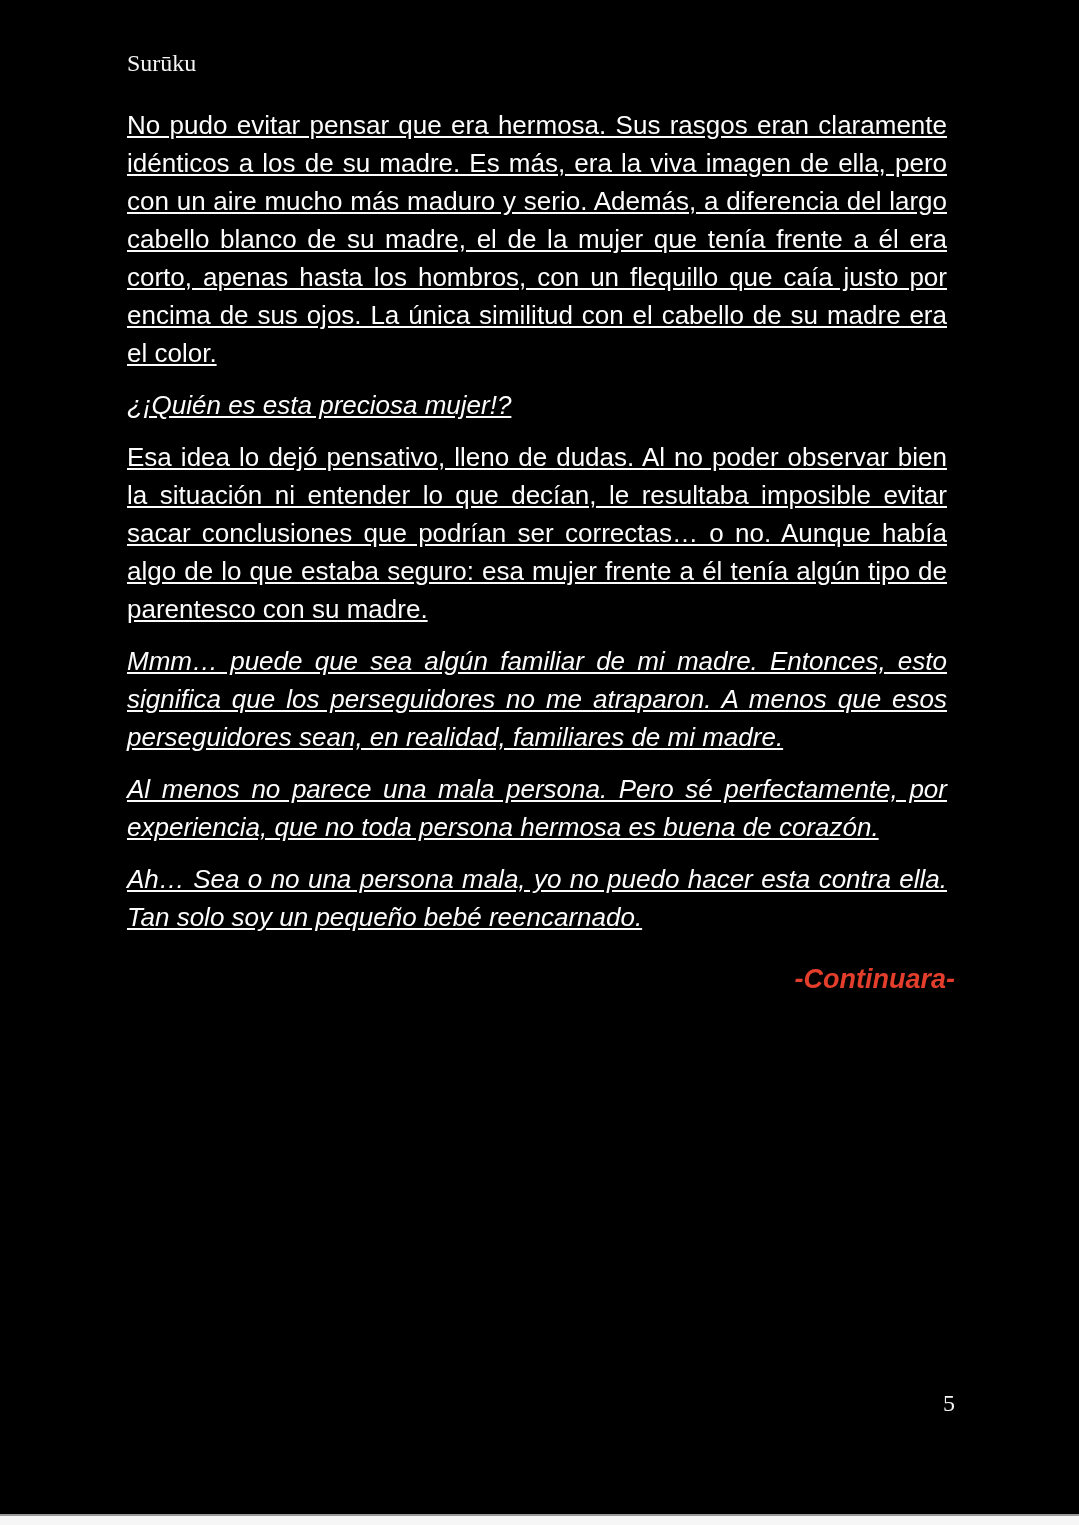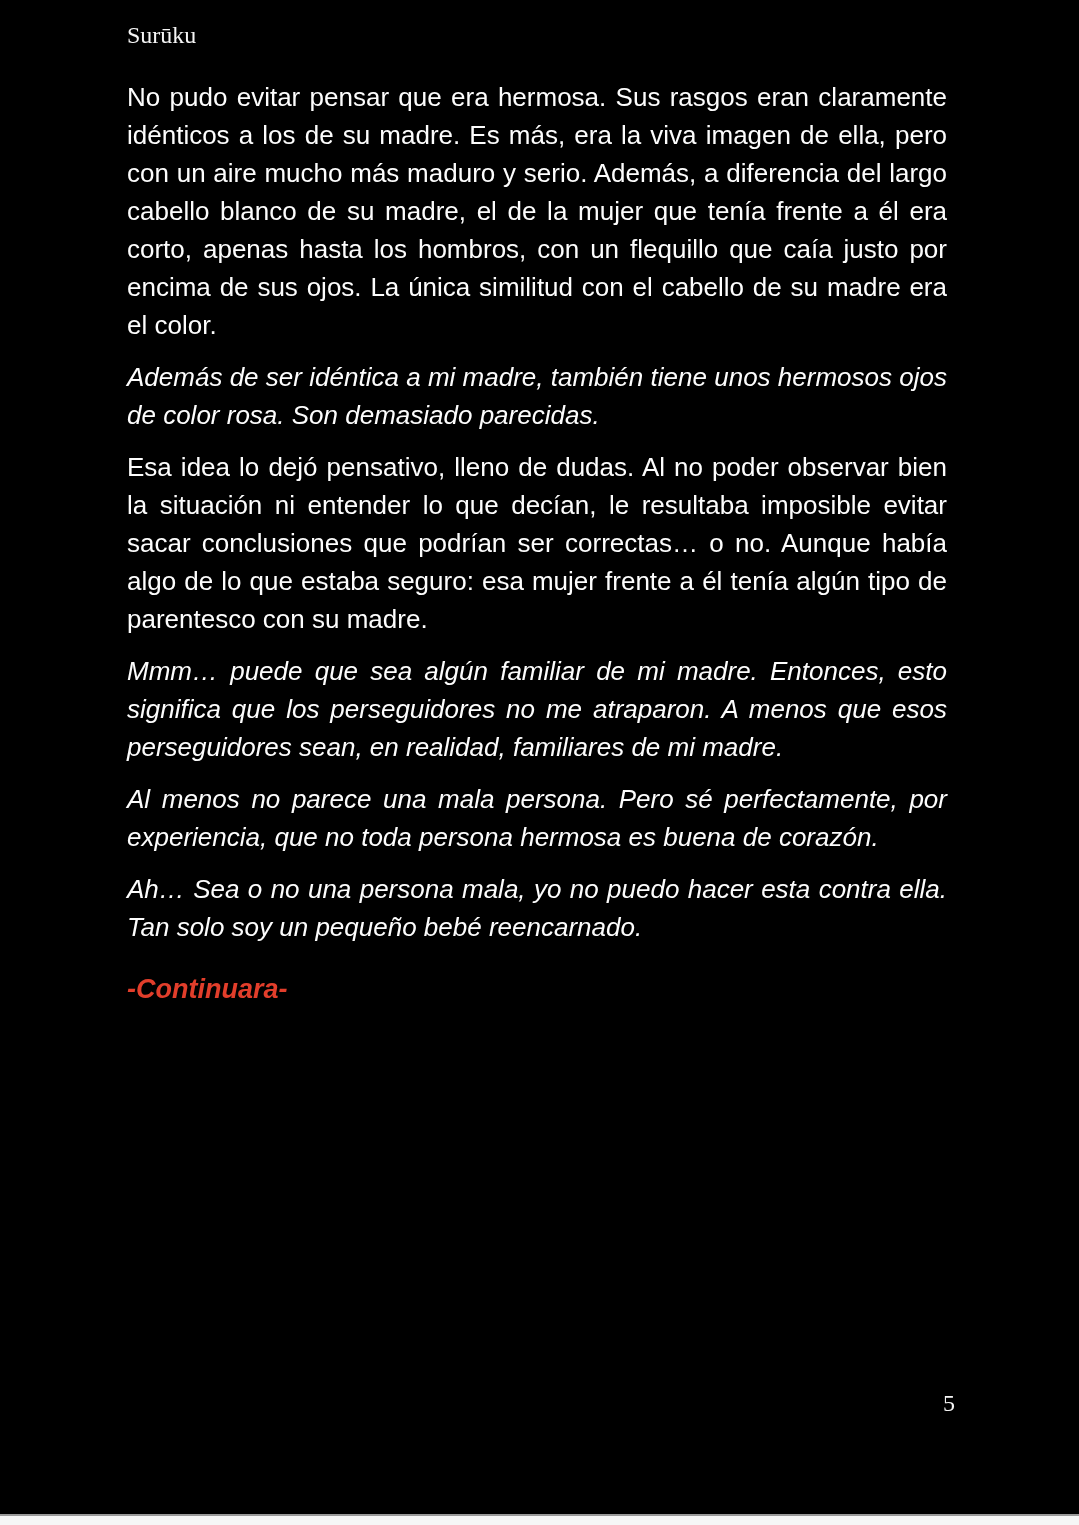--- a/index.html
+++ b/index.html
@@ -9,46 +9,47 @@
   }
   .page {
     position: relative;
     width: 1079px;
     height: 1525px;
     background: #000000;
     overflow: hidden;
     font-family: "Liberation Sans", sans-serif;
   }
   .content {
-    padding: 20px 124px 0 127px;
+    padding: 48px 124px 0 127px;
   }
   .header-title {
     font-family: "Liberation Serif", serif;
     font-size: 24px;
     font-weight: normal;
     color: #f5f5f5;
     margin: 0 0 28px 0;
     line-height: 30px;
   }
   .para {
     color: #fdfdfd;
     font-size: 26px;
     line-height: 38px;
     text-align: justify;
     margin: 0 8px 14px 0;
+    text-decoration: underline;
   }
   .para.italic {
     font-style: italic;
   }
   .continuation {
     color: #e23e2b;
     font-size: 27px;
     font-weight: bold;
     font-style: italic;
-    text-align: left;
+    text-align: right;
     line-height: 38px;
     margin: 24px 0 0 0;
   }
   .page-number {
     position: absolute;
     top: 1390px;
     right: 124px;
     font-family: "Liberation Serif", serif;
     font-size: 24px;
     color: #f5f5f5;
@@ -65,22 +66,22 @@
 </style>
 </head>
 <body>
 
 <div class="page">
   <div class="content">
     <h1 class="header-title">Surūku</h1>
 
     <p class="para">No pudo evitar pensar que era hermosa. Sus rasgos eran claramente idénticos a los de su madre. Es más, era la viva imagen de ella, pero con un aire mucho más maduro y serio. Además, a diferencia del largo cabello blanco de su madre, el de la mujer que tenía frente a él era corto, apenas hasta los hombros, con un flequillo que caía justo por encima de sus ojos. La única similitud con el cabello de su madre era el color.</p>
 
+    <p class="para italic">¿¡Quién es esta preciosa mujer!?</p>
 
-    <p class="para italic">Además de ser idéntica a mi madre, también tiene unos hermosos ojos de color rosa. Son demasiado parecidas.</p>
 
     <p class="para">Esa idea lo dejó pensativo, lleno de dudas. Al no poder observar bien la situación ni entender lo que decían, le resultaba imposible evitar sacar conclusiones que podrían ser correctas… o no. Aunque había algo de lo que estaba seguro: esa mujer frente a él tenía algún tipo de parentesco con su madre.</p>
 
     <p class="para italic">Mmm… puede que sea algún familiar de mi madre. Entonces, esto significa que los perseguidores no me atraparon. A menos que esos perseguidores sean, en realidad, familiares de mi madre.</p>
 
     <p class="para italic">Al menos no parece una mala persona. Pero sé perfectamente, por experiencia, que no toda persona hermosa es buena de corazón.</p>
 
 
     <p class="para italic">Ah… Sea o no una persona mala, yo no puedo hacer esta contra ella. Tan solo soy un pequeño bebé reencarnado.</p>
 

